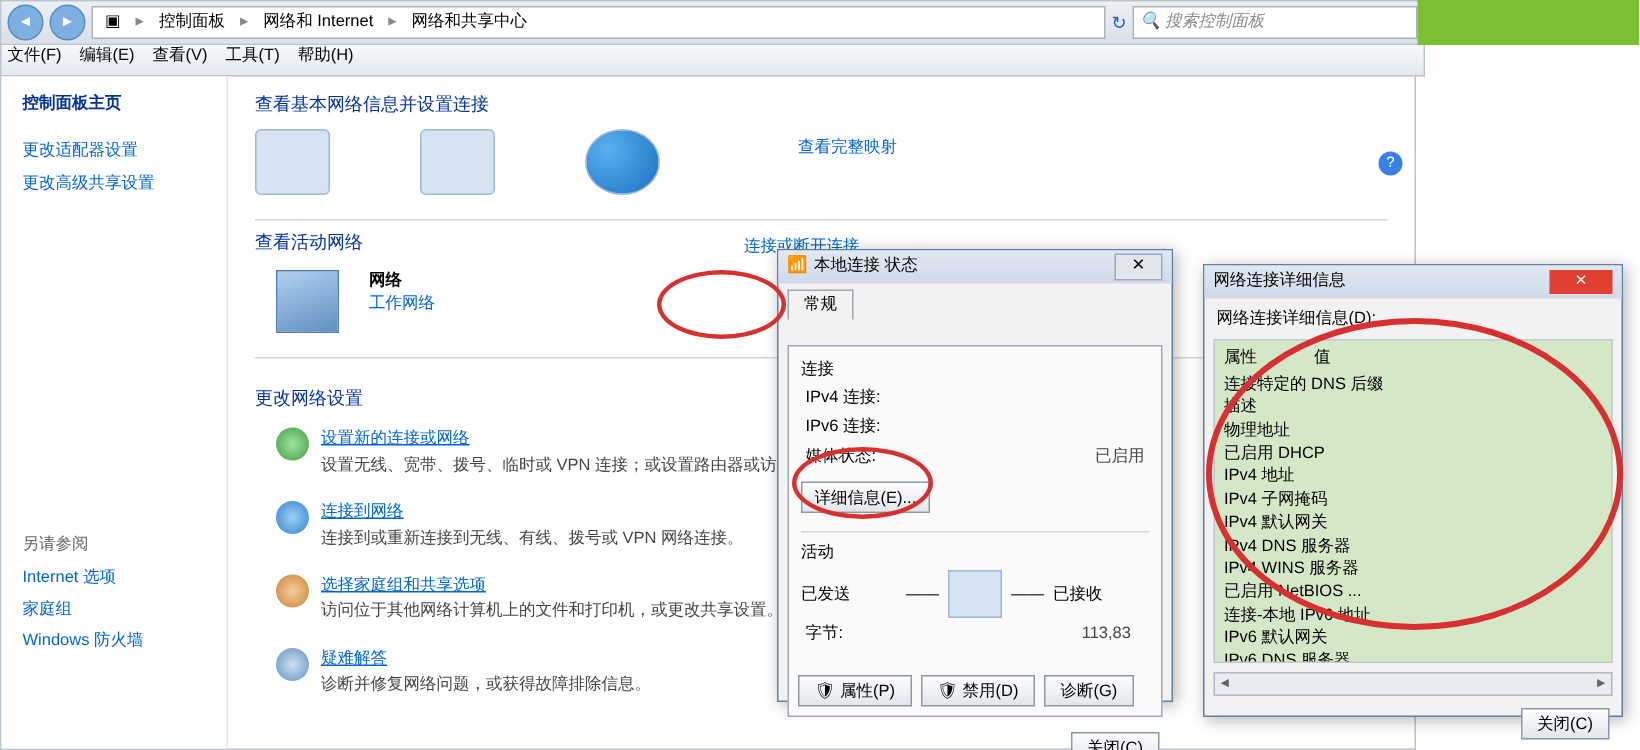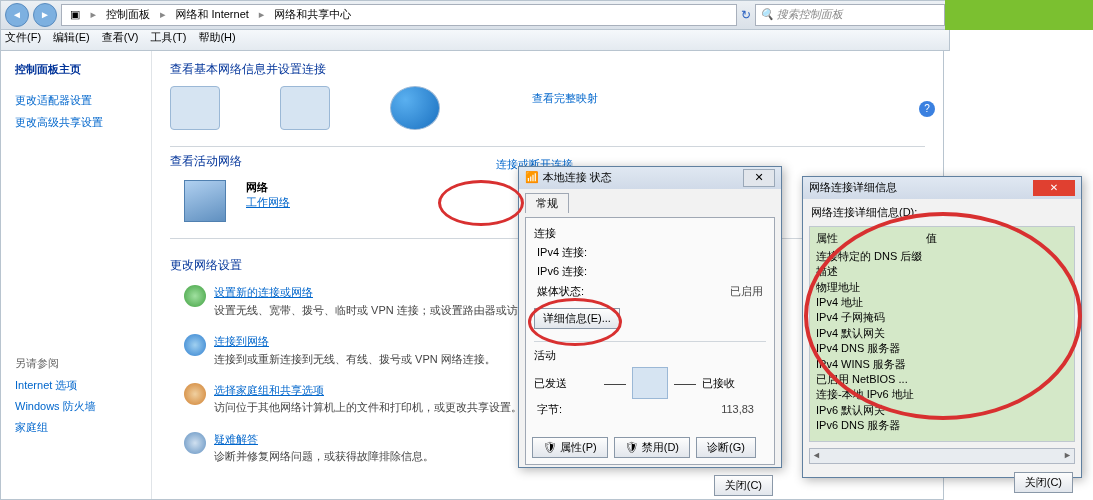--- a/index.html
+++ b/index.html
@@ -21,50 +21,50 @@
 .qlink{position:absolute;color:#0066cc;font-size:11px;text-decoration:none;cursor:pointer}
 .mapicons{display:flex;gap:60px;margin:8px 0 16px;align-items:center}
 .pcicon,.neticon,.globeicon{width:48px;height:42px;background:#d6e4f2;border:1px solid #9bb8d6;border-radius:4px}
 .globeicon{border-radius:50%;background:radial-gradient(circle at 30% 30%,#5ab0f0,#1a70c0)}
 .divline{border-top:1px solid #d0d6dc;margin:6px 0}
 .subhdr{color:#003399;font-size:12px;margin:6px 0}
 .netrow{display:flex;gap:20px;padding:4px 0 10px 14px}
 .bigicon{width:40px;height:40px;background:linear-gradient(160deg,#b0d0f0,#6090c0);border:1px solid #5080b0}
 .netrow .info{font-size:11px}
 .netrow .info b{font-weight:700}
-.netrow .work{color:#0066cc;text-decoration:underline;cursor:pointer}
+.netrow .work{color:#0066cc;cursor:pointer}
 .accessbox{position:absolute;left:380px;top:168px;font-size:11px}
 .accessbox td{padding:1px 4px}
 .accessbox a{color:#0066cc;text-decoration:underline;cursor:pointer}
 .settings{margin-top:18px}
 .settings .setitem{display:flex;gap:8px;padding:6px 0 10px 14px}
 .settings .seticon{width:22px;height:22px;background:radial-gradient(circle,#a0e0a0,#40a040);border-radius:50%;flex-shrink:0}
 .settings .settxt .tl{color:#0066cc;text-decoration:underline;cursor:pointer;font-size:11px}
 .settings .settxt .desc{color:#444;font-size:11px;margin-top:2px}
 .help{position:absolute;top:50px;right:8px;width:16px;height:16px;border-radius:50%;background:#3a80e0;color:#fff;display:flex;align-items:center;justify-content:center;font-size:10px;cursor:pointer}
 .greentab{position:absolute;top:0;right:0;width:148px;height:30px;background:#7bc030}
 
 .dlg{position:absolute;border:1px solid #6080a0;background:#f2f2f2;box-shadow:2px 2px 10px rgba(0,0,0,.3);font-size:11px}
 .dlg .titlebar{height:22px;background:linear-gradient(#e0e8f2,#d0dae8);display:flex;align-items:center;padding:0 6px;gap:4px;font-size:11px}
 .dlg .xbtn{margin-left:auto;width:30px;height:16px;background:#e2e6ec;border:1px solid #9aa8b8;display:flex;align-items:center;justify-content:center;cursor:pointer}
 .dlg .closebtn{padding:2px 10px;border:1px solid #8a98a8;background:linear-gradient(#fdfdfd,#e2e6ec);cursor:pointer;font-size:11px}
 #statusdlg{left:518px;top:166px;width:262px;height:300px}
-#statusdlg .tab{display:inline-block;border:1px solid #a0a8b4;border-bottom:none;background:#f2f2f2;padding:2px 10px;margin:4px 0 4px 6px;font-size:11px}
+#statusdlg .tab{display:inline-block;border:1px solid #a0a8b4;border-bottom:none;background:#f2f2f2;padding:2px 10px;margin:4px 0 17px 6px;font-size:11px}
 #statusdlg .panel{border:1px solid #a0a8b4;margin:0 6px 6px 6px;padding:8px;background:#fafafa;height:230px;position:relative}
 #statusdlg table{width:100%;font-size:11px}
 #statusdlg td.r{text-align:right;color:#444}
 #statusdlg .btnrow{position:absolute;bottom:6px;left:6px;right:6px;display:flex;gap:6px}
 #statusdlg .detbtn{margin:6px 0;padding:2px 8px;border:1px solid #8a98a8;background:linear-gradient(#fdfdfd,#e2e6ec);cursor:pointer;font-size:11px}
 #statusdlg .act{display:flex;align-items:center;gap:6px;font-size:11px;margin-top:4px}
 #statusdlg .actpc{width:34px;height:30px;background:#d6e4f2;border:1px solid #9bb8d6}
 #detdlg{left:802px;top:176px;width:278px;height:300px}
 #detdlg .redtitle{height:22px;background:linear-gradient(#e0e8f2,#d0dae8);display:flex;align-items:center;padding:0 6px;font-size:11px}
 #detdlg .redclose{margin-left:auto;width:42px;height:16px;background:#e04030;color:#fff;display:flex;align-items:center;justify-content:center;cursor:pointer;font-size:10px}
 #detdlg .dpanel{margin:6px;border:1px solid #c0c8d0;background:#d4e8c8;height:206px;padding:4px;font-size:11px;overflow:hidden}
-#detdlg .dhdr{display:flex;gap:88px;padding:0 2px 2px}
+#detdlg .dhdr{display:flex;gap:38px;padding:0 2px 2px}
 #detdlg .drow{padding:0 2px;white-space:nowrap}
 #detdlg .bscroll{height:14px;margin:0 6px;border:1px solid #b0b8c4;background:#e8ecf0;position:relative}
 #detdlg .bscroll::before{content:"◄";position:absolute;left:2px;top:0;color:#666;font-size:9px}
 #detdlg .bscroll::after{content:"►";position:absolute;right:2px;top:0;color:#666;font-size:9px}
 #detdlg .footer{display:flex;justify-content:flex-end;padding:8px}
 
 .redcircle{position:absolute;border:3px solid #d83030;border-radius:50%;pointer-events:none}
 #rc1{left:438px;top:180px;width:80px;height:40px}
 #rc2{left:528px;top:298px;width:88px;height:42px}
 #rc3{left:804px;top:212px;width:270px;height:200px;border-width:4px}
@@ -99,22 +99,22 @@
 </div>
 
 <div class="mainarea">
   <div class="sidebar">
     <a class="hdr">控制面板主页</a>
     <div style="height:10px"></div>
     <a>更改适配器设置</a>
     <a>更改高级共享设置</a>
     <div class="sec2">另请参阅</div>
     <a>Internet 选项</a>
+    <a>家庭组</a>
     <a>Windows 防火墙</a>
-    <a>家庭组</a>
   </div>
 
   <div class="content">
     <div class="help">?</div>
     <h2>查看基本网络信息并设置连接</h2>
     <a class="qlink" style="top:40px;left:380px">查看完整映射</a>
     <div class="mapicons">
       <div class="pcicon"></div>
       <div class="neticon"></div>
       <div class="globeicon"></div>
@@ -236,20 +236,21 @@
     </div>
   <div style="padding:6px 8px 0 8px;font-size:11px">网络连接详细信息(D):</div>
   <div class="dpanel">
     <div class="dhdr">
         <span>属性</span>
         <span>值</span>
       </div>
     <div class="drow">连接特定的 DNS 后缀</div>
     <div class="drow">描述</div>
     <div class="drow">物理地址</div>
+    <div class="drow">已启用 DHCP</div>
     <div class="drow">IPv4 地址</div>
     <div class="drow">IPv4 子网掩码</div>
     <div class="drow">IPv4 默认网关</div>
     <div class="drow">IPv4 DNS 服务器</div>
     <div class="drow">IPv4 WINS 服务器</div>
     <div class="drow">已启用 NetBIOS ...</div>
     <div class="drow">连接-本地 IPv6 地址</div>
     <div class="drow">IPv6 默认网关</div>
     <div class="drow">IPv6 DNS 服务器</div>
   </div>

